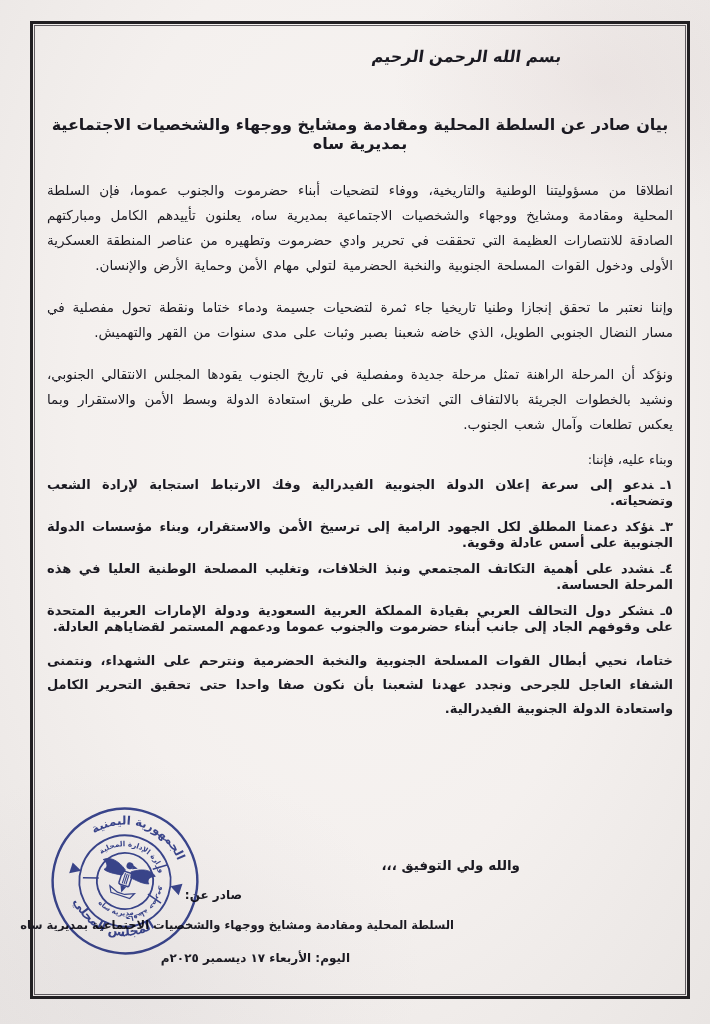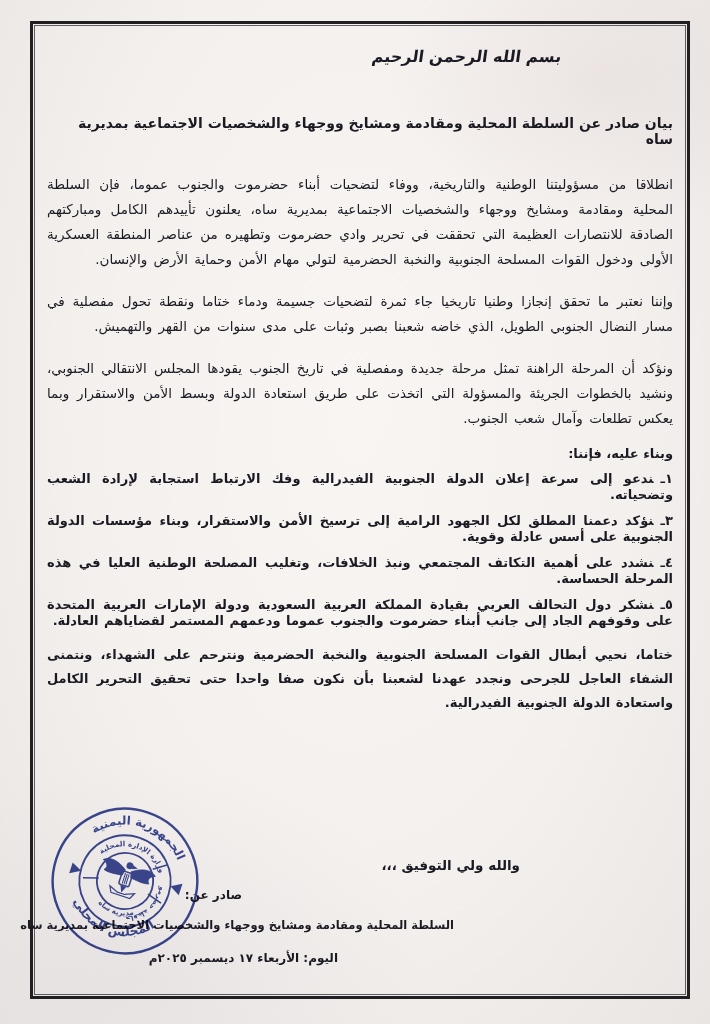--- a/index.html
+++ b/index.html
@@ -17,33 +17,33 @@
     box-sizing:border-box;border:3px solid #211f22;
   }
   .frame::after{
     content:"";position:absolute;inset:1px;border:1px solid rgba(35,32,38,.7);
   }
   .content{
     position:absolute;left:47px;top:21px;width:626px;direction:rtl;text-align:right;
   }
   .basmala{margin-top:26px;text-align:center;font-size:16px;font-weight:bold;height:26px;}
   .basmala span{position:relative;left:107px;display:inline-block;transform:skewX(-8deg);}
-  .title{margin-top:42px;font-size:14px;font-weight:bold;}
+  .title{margin-top:42px;font-size:16px;font-weight:bold;text-align:center;}
   .para{margin-top:17px;font-size:13.5px;font-weight:normal;line-height:25px;text-align:justify;word-spacing:2px;}
   .para.first{margin-top:25px;}
-  .preamble{margin-top:15px;font-size:13px;font-weight:bold;}
+  .preamble{margin-top:15px;font-size:13px;font-weight:normal;}
   .points{margin-top:4px;}
   .point{margin-top:10px;font-size:13px;font-weight:bold;line-height:16px;text-align:justify;word-spacing:1px;}
   .point .num{margin-left:7px;}
   .closing{margin-top:14px;font-size:13px;font-weight:bold;line-height:24px;text-align:justify;word-spacing:1px;}
   .sig{position:absolute;direction:rtl;font-weight:bold;white-space:nowrap;}
   .sig-tawfiq{top:857px;right:190px;font-size:13.5px;text-align:center;}
   .sig-sadir{top:888px;right:468px;font-size:12px;}
   .sig-issuer{top:918px;right:256px;font-size:11.5px;}
-  .sig-date{top:951px;right:372px;font-size:12px;}
+  .sig-date{top:951px;right:360px;font-size:12px;}
   .stamp{
     position:absolute;left:49px;top:805px;width:152px;height:152px;
     transform:rotate(18deg);opacity:.92;mix-blend-mode:multiply;
   }
   .stamp svg{width:100%;height:100%;}
   .stamp text{font-family:"DejaVu Sans", sans-serif;font-weight:bold;}
 </style>
 </head>
 <body>
 
@@ -51,21 +51,21 @@
 
 <div class="content">
   <div class="basmala">
     <span>بسم الله الرحمن الرحيم</span>
   </div>
 
   <div class="title">بيان صادر عن السلطة المحلية ومقادمة ومشايخ ووجهاء والشخصيات الاجتماعية بمديرية ساه</div>
 
   <div class="para first">انطلاقا من مسؤوليتنا الوطنية والتاريخية، ووفاء لتضحيات أبناء حضرموت والجنوب عموما، فإن السلطة المحلية ومقادمة ومشايخ ووجهاء والشخصيات الاجتماعية بمديرية ساه، يعلنون تأييدهم الكامل ومباركتهم الصادقة للانتصارات العظيمة التي تحققت في تحرير وادي حضرموت وتطهيره من عناصر المنطقة العسكرية الأولى ودخول القوات المسلحة الجنوبية والنخبة الحضرمية لتولي مهام الأمن وحماية الأرض والإنسان.</div>
   <div class="para">وإننا نعتبر ما تحقق إنجازا وطنيا تاريخيا جاء ثمرة لتضحيات جسيمة ودماء ختاما ونقطة تحول مفصلية في مسار النضال الجنوبي الطويل، الذي خاضه شعبنا بصبر وثبات على مدى سنوات من القهر والتهميش.</div>
-  <div class="para">ونؤكد أن المرحلة الراهنة تمثل مرحلة جديدة ومفصلية في تاريخ الجنوب يقودها المجلس الانتقالي الجنوبي، ونشيد بالخطوات الجريئة والمسؤولة التي اتخذت على طريق استعادة الدولة وبسط الأمن والاستقرار وبما يعكس تطلعات وآمال شعب الجنوب.</div>
+  <div class="para">ونؤكد أن المرحلة الراهنة تمثل مرحلة جديدة ومفصلية في تاريخ الجنوب يقودها المجلس الانتقالي الجنوبي، ونشيد بالخطوات الجريئة بالالتفاف التي اتخذت على طريق استعادة الدولة وبسط الأمن والاستقرار وبما يعكس تطلعات وآمال شعب الجنوب.</div>
 
   <div class="preamble">وبناء عليه، فإننا:</div>
 
   <div class="points">
     <div class="point">
       <span class="num">١ـ</span><span>ندعو إلى سرعة إعلان الدولة الجنوبية الفيدرالية وفك الارتباط استجابة لإرادة الشعب وتضحياته.</span>
     </div>
     <div class="point">
       <span class="num">٣ـ</span><span>نؤكد دعمنا المطلق لكل الجهود الرامية إلى ترسيخ الأمن والاستقرار، وبناء مؤسسات الدولة الجنوبية على أسس عادلة وقوية.</span>
     </div>

